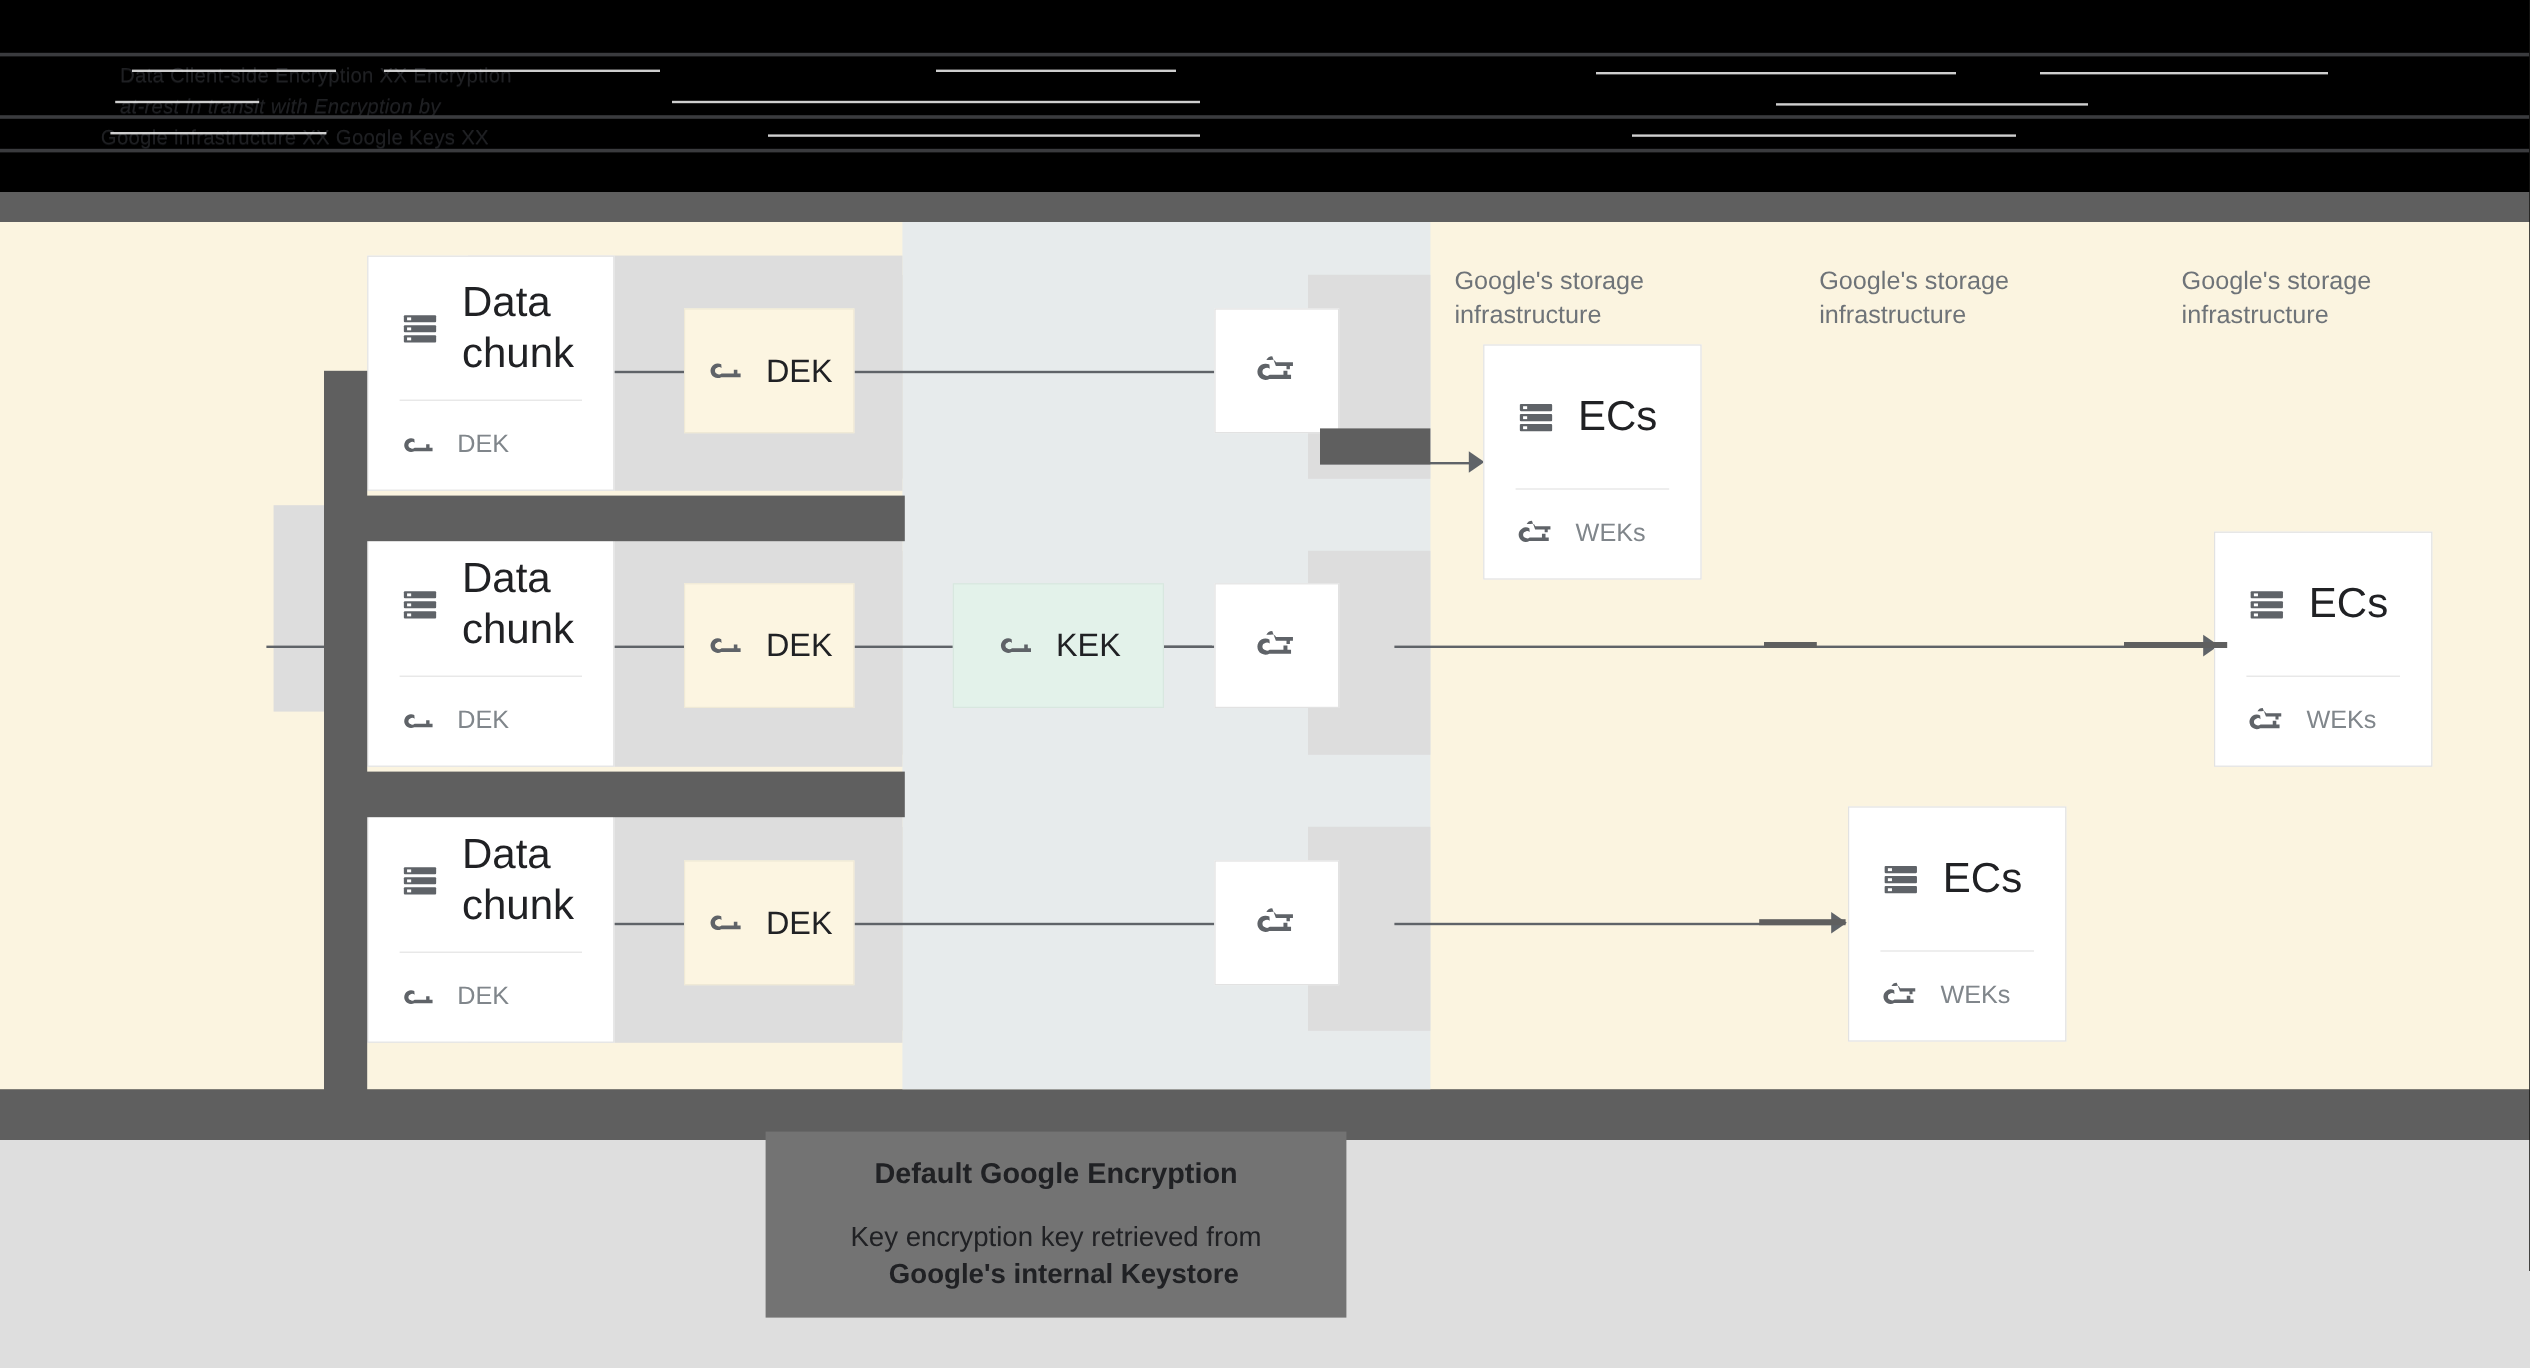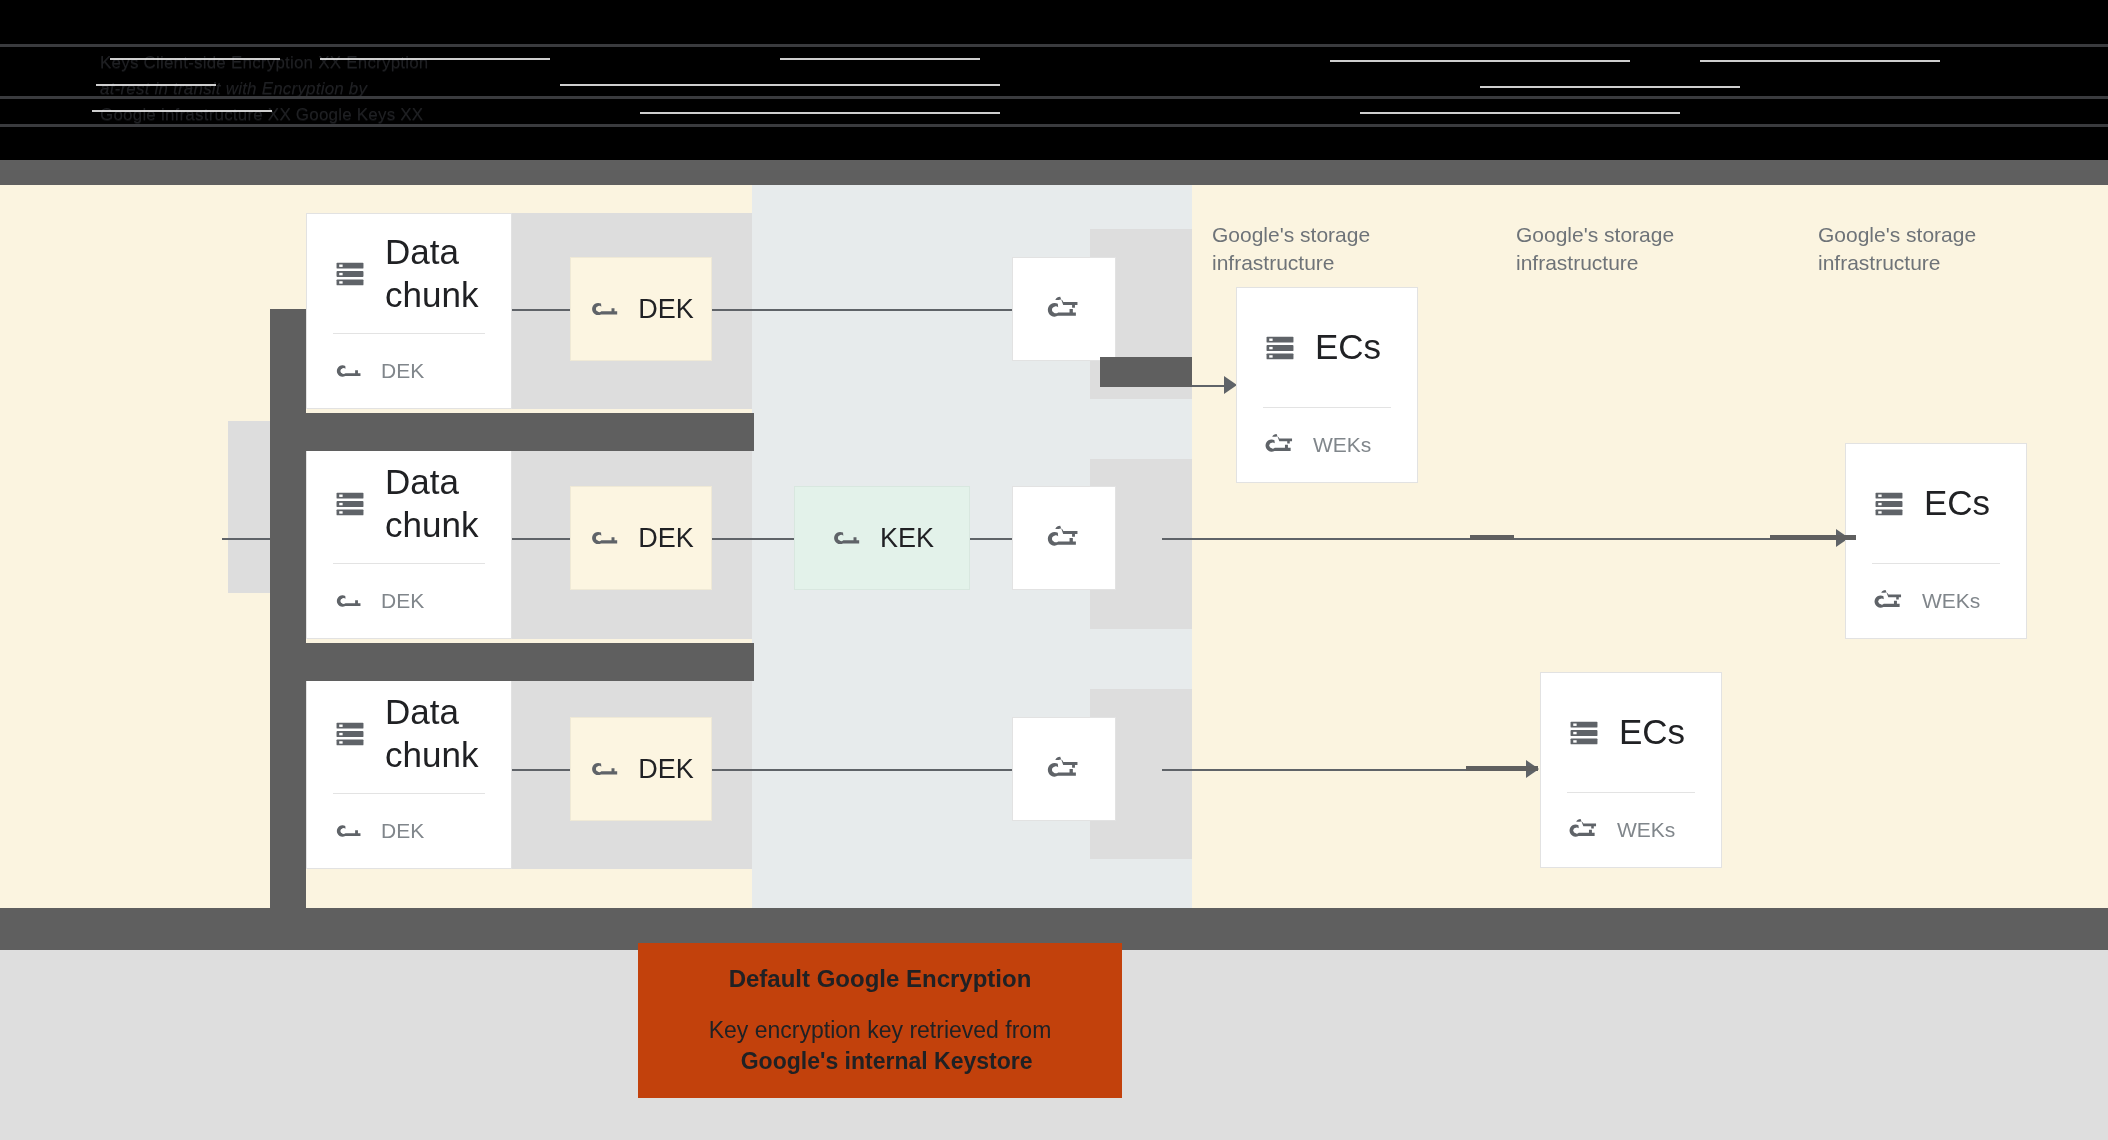--- a/index.html
+++ b/index.html
@@ -165,21 +165,21 @@
   .occluder {
     position: absolute;
     background: #5F5F5F;
   }
 
   
   .caption {
     position: absolute;
     left: 638px; top: 943px;
     width: 484px; height: 155px;
-    background: #c2410c;
+    background: #737373;
     display: flex;
     flex-direction: column;
     align-items: center;
     justify-content: center;
     gap: 22px;
     padding: 10px 18px;
   }
   .caption-title {
     font-size: 24px;
     font-weight: bold;
@@ -193,23 +193,23 @@
     line-height: 1.32;
   }
   .caption-body b { font-weight: bold; margin-left: 32px; }
 </style>
 </head>
 <body>
 
 <div id="stage">
 
   <div class="header-blackout">
-    <div class="redacted-line" style="left:100px; top:50px;">Keys                    Client-side Encryption                                   XX Encryption</div>
+    <div class="redacted-line" style="left:100px; top:50px;">Data                    Client-side Encryption                                   XX Encryption</div>
     <div class="redacted-line" style="left:100px; top:76px;font-style:italic;">at-rest                 in transit with                                         Encryption by</div>
-    <div class="redacted-line" style="left:100px; top:102px;">Google               infrastructure XX                            Google Keys XX</div>
+    <div class="redacted-line" style="left:84px; top:102px;">Google               infrastructure XX                            Google Keys XX</div>
 
     <div class="redact-strike" style="left:110px;  top:58px;  width:170px;"></div>
     <div class="redact-strike" style="left:320px;  top:58px;  width:230px;"></div>
     <div class="redact-strike" style="left:780px;  top:58px;  width:200px;"></div>
     <div class="redact-strike" style="left:1330px; top:60px;  width:300px;"></div>
     <div class="redact-strike" style="left:1700px; top:60px;  width:240px;"></div>
     <div class="redact-strike" style="left:96px;   top:84px;  width:120px;"></div>
     <div class="redact-strike" style="left:560px;  top:84px;  width:440px;"></div>
     <div class="redact-strike" style="left:1480px; top:86px;  width:260px;"></div>
     <div class="redact-strike" style="left:92px;   top:110px; width:180px;"></div>

